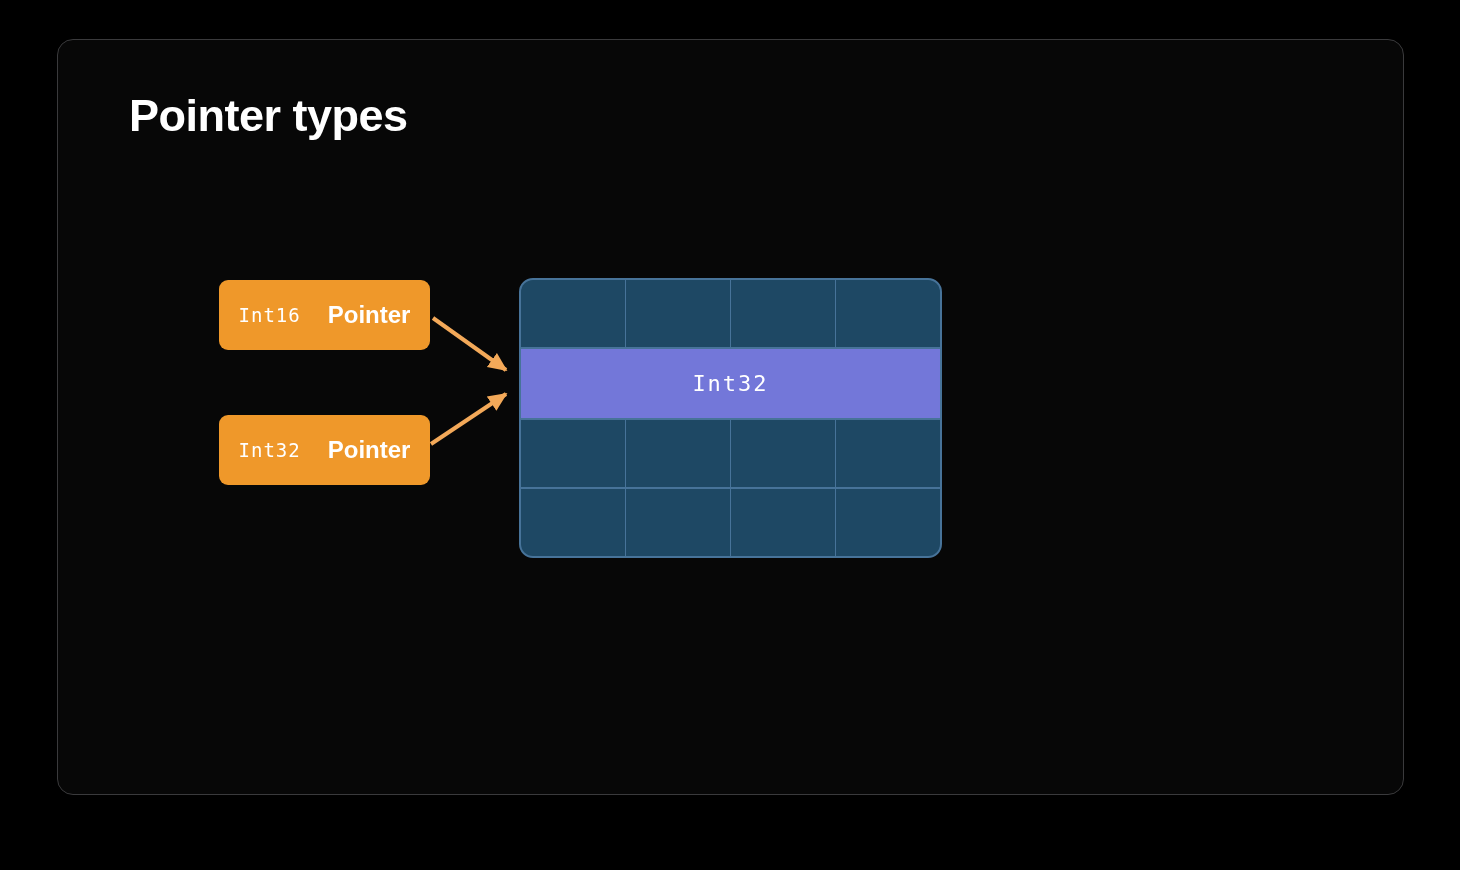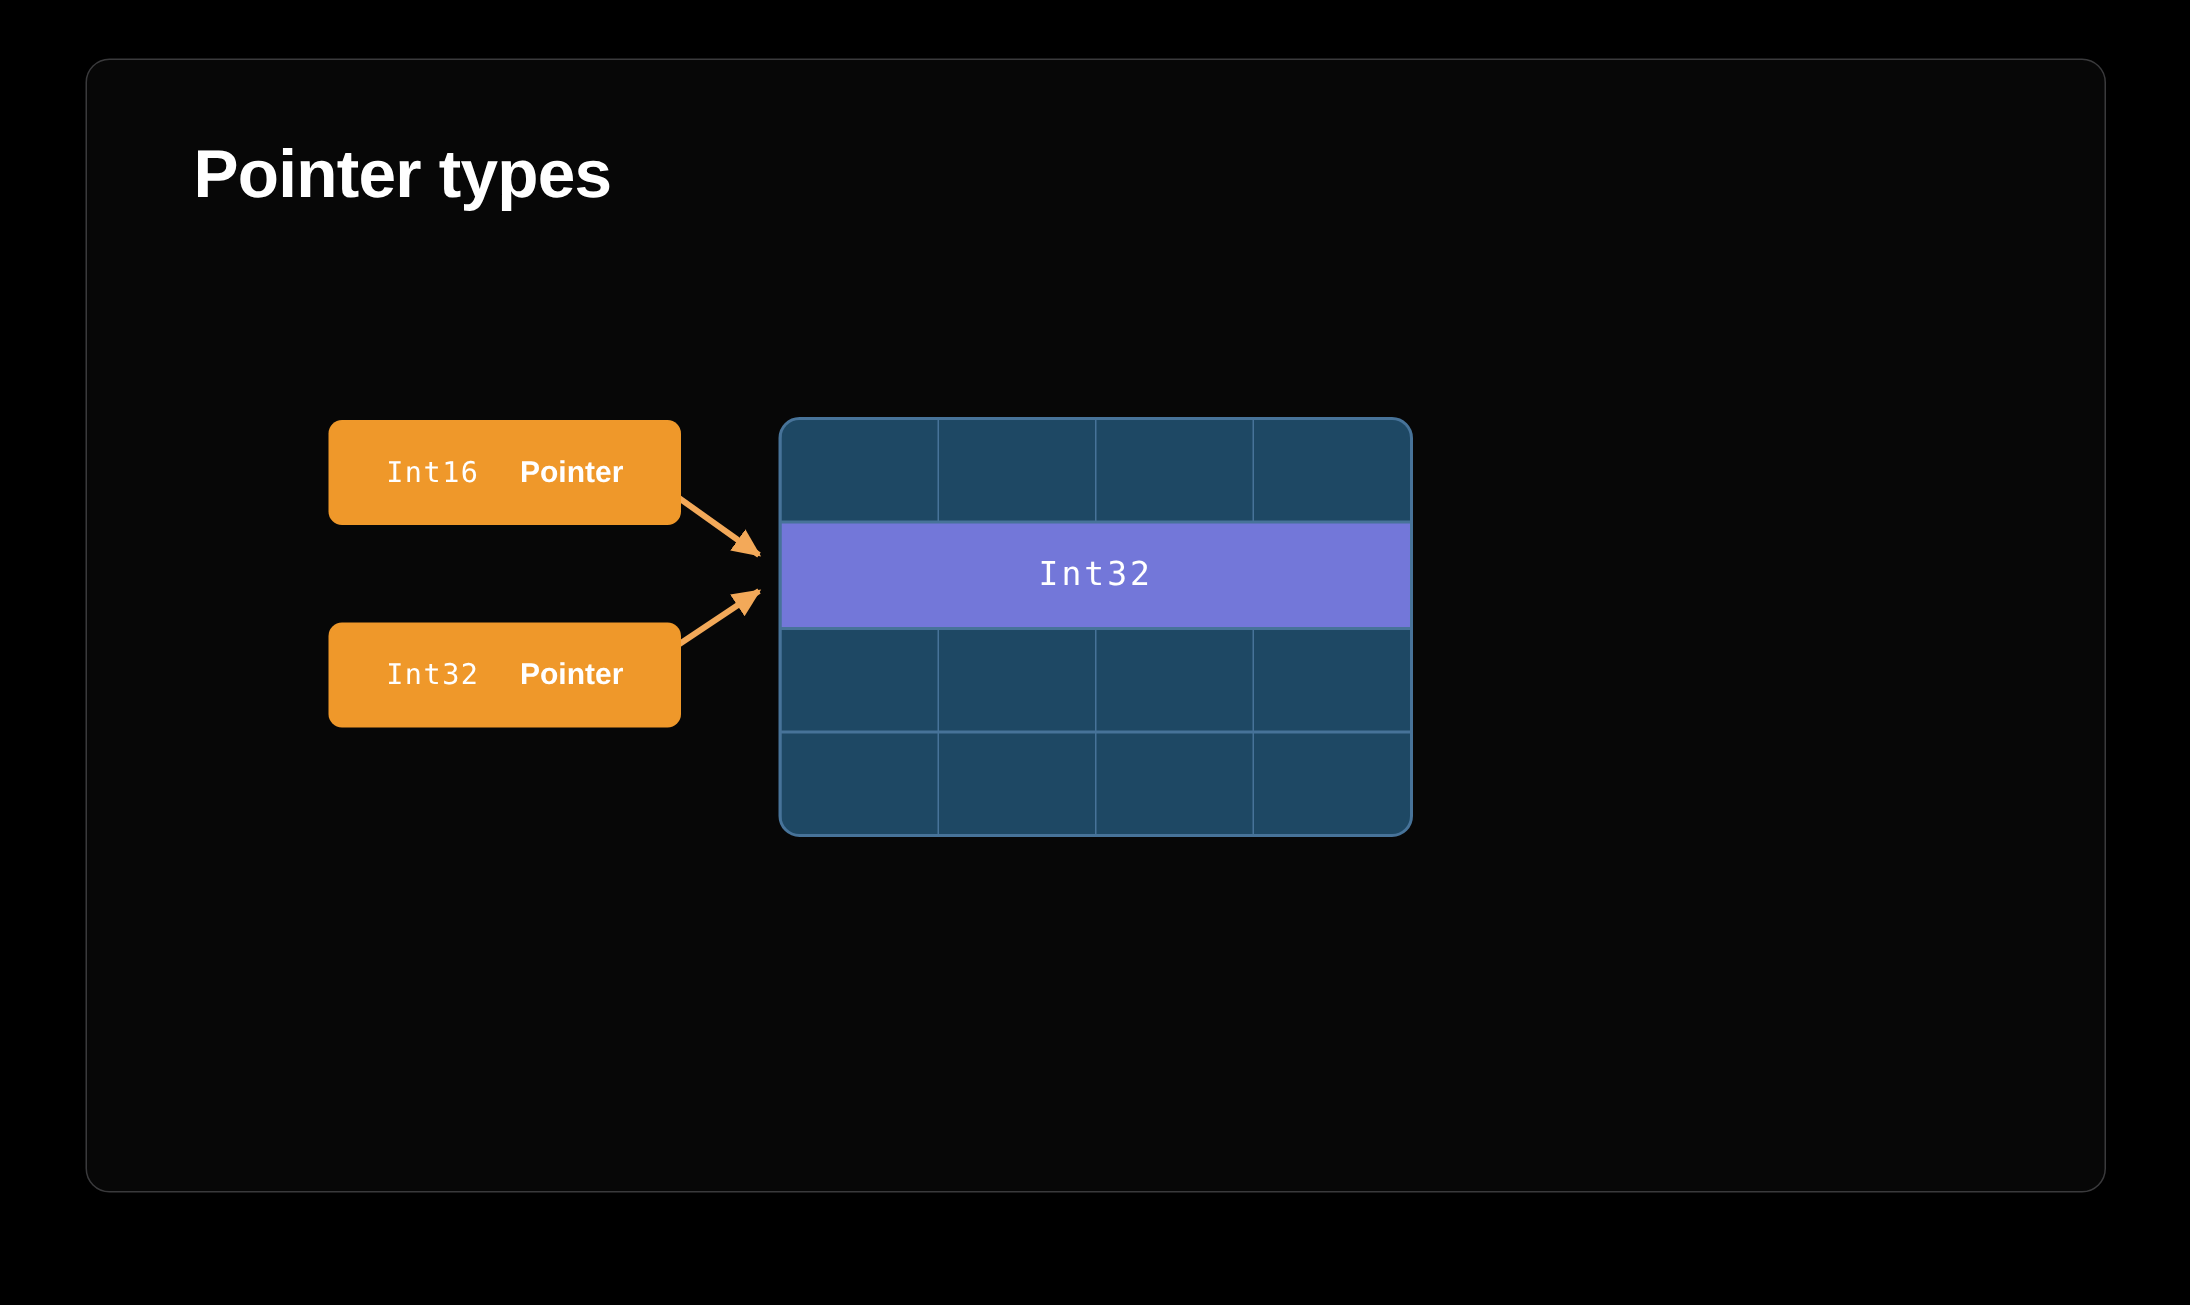--- a/index.html
+++ b/index.html
@@ -31,38 +31,38 @@
   .slide-title {
     position: absolute;
     left: 71px; top: 50px;
     font-size: 45px;
     font-weight: 800;
     letter-spacing: -0.5px;
     color: var(--text);
   }
   .pointer-box {
     position: absolute;
-    width: 235px; height: 70px;
+    width: 211px; height: 70px;
     background: var(--pointer-box);
     border-radius: 9px;
     display: flex;
     align-items: center;
     justify-content: center;
     gap: 7px;
     color: var(--text);
   }
   .pointer-box.int16 { left: 161px; top: 240px; }
   .pointer-box.int32 { left: 161px; top: 375px; }
   .mono {
     font-family: "DejaVu Sans Mono", monospace;
     font-size: 19px;
     letter-spacing: 1px;
   }
   .pointer-suffix {
-    font-size: 20px;
+    font-size: 24px;
     font-weight: 700;
     margin-left: 20px;
   }
   .memory-grid {
     position: absolute;
     left: 461px; top: 238px;
     width: 423px; height: 280px;
     background: var(--cell-line);
     border: 2px solid var(--cell-line);
     border-radius: 14px;

